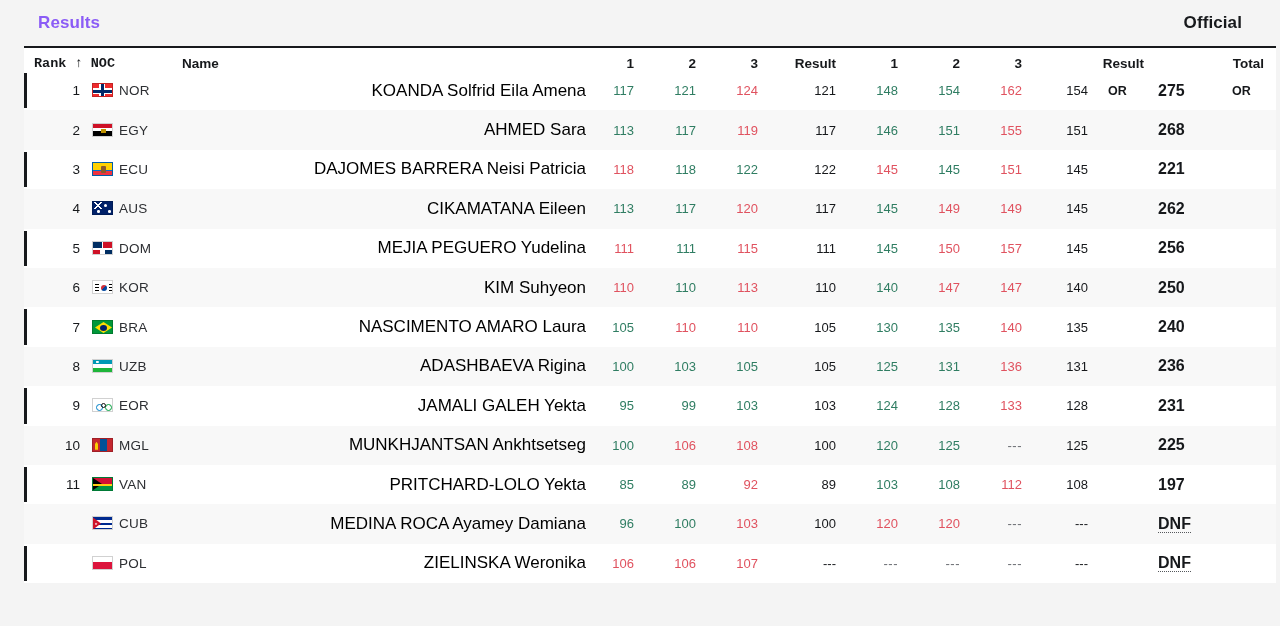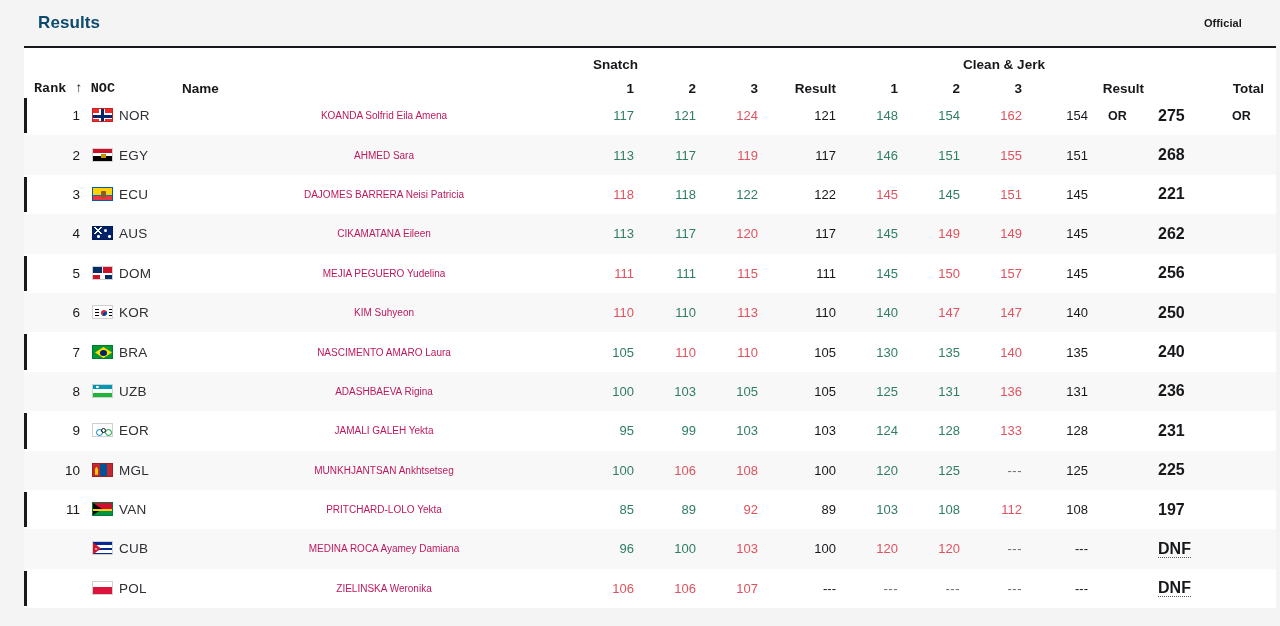--- a/index.html
+++ b/index.html
@@ -25,25 +25,25 @@
   .titlebar {
     display: flex;
     align-items: center;
     justify-content: space-between;
     height: 46px;
     padding: 0 12px 0 14px;
   }
   .titlebar .title {
     font-size: 17px;
     font-weight: bold;
-    color: #0c4a6e;
+    color: #8b5cf6;
     letter-spacing: .1px;
   }
   .titlebar .status {
-    font-size: 11px;
+    font-size: 17px;
     font-weight: bold;
     color: #17191c;
     letter-spacing: .1px;
     padding-right: 2px;
   }
 
   
   table.results {
     width: 1232px;
     border-collapse: collapse;
@@ -130,24 +130,24 @@
     vertical-align: -2px;
     margin-right: 6px;
     border: .5px solid rgba(0,0,0,.18);
     position: relative;
     overflow: hidden;
     background: #ddd;
   }
   .noc-code { letter-spacing: .2px; }
 
   td.name {
-    text-align: center;
+    text-align: right;
     padding-left: 8px;
-    font-size: 10px;
-    color: #be185d;
+    font-size: 17px;
+    color: #000000;
   }
 
   td.num  { text-align: right; padding-right: 14px; font-size: 13px; }
   td.res  { text-align: right; padding-right: 14px; font-size: 13px; color:#16181b; }
   td.rec  { text-align: left;  padding-left: 6px; font-size: 12.5px; font-weight: bold; color:#16181b; }
   td.total{ text-align: left; padding-right: 12px; font-size: 16px; font-weight: bold; color:#16181b; }
   td.trec { text-align: left;  padding-left: 6px; font-size: 12.5px; font-weight: bold; color:#16181b; }
 
   .good { color: #2f7d62; }
   .bad  { color: #e0525f; }
@@ -263,26 +263,20 @@
           <col class="c-sres">
         <col class="c-j1">
           <col class="c-j2">
           <col class="c-j3">
           <col class="c-jres">
           <col class="c-jrec">
         <col class="c-total">
           <col class="c-trec">
       </colgroup>
       <thead>
-        <tr class="group-row">
-          <th colspan="3"></th>
-          <th colspan="4" class="h-snatch">Snatch</th>
-          <th colspan="5" class="h-cj">Clean &amp; Jerk</th>
-          <th colspan="2"></th>
-        </tr>
         <tr class="sub-row">
           <th class="h-rank" colspan="2">
             <span>Rank</span>
             <span>↑</span>
             <span>NOC</span>
           </th>
           <th class="h-name">Name</th>
           <th class="h-num">1</th>
           <th class="h-num">2</th>
           <th class="h-num">3</th>

